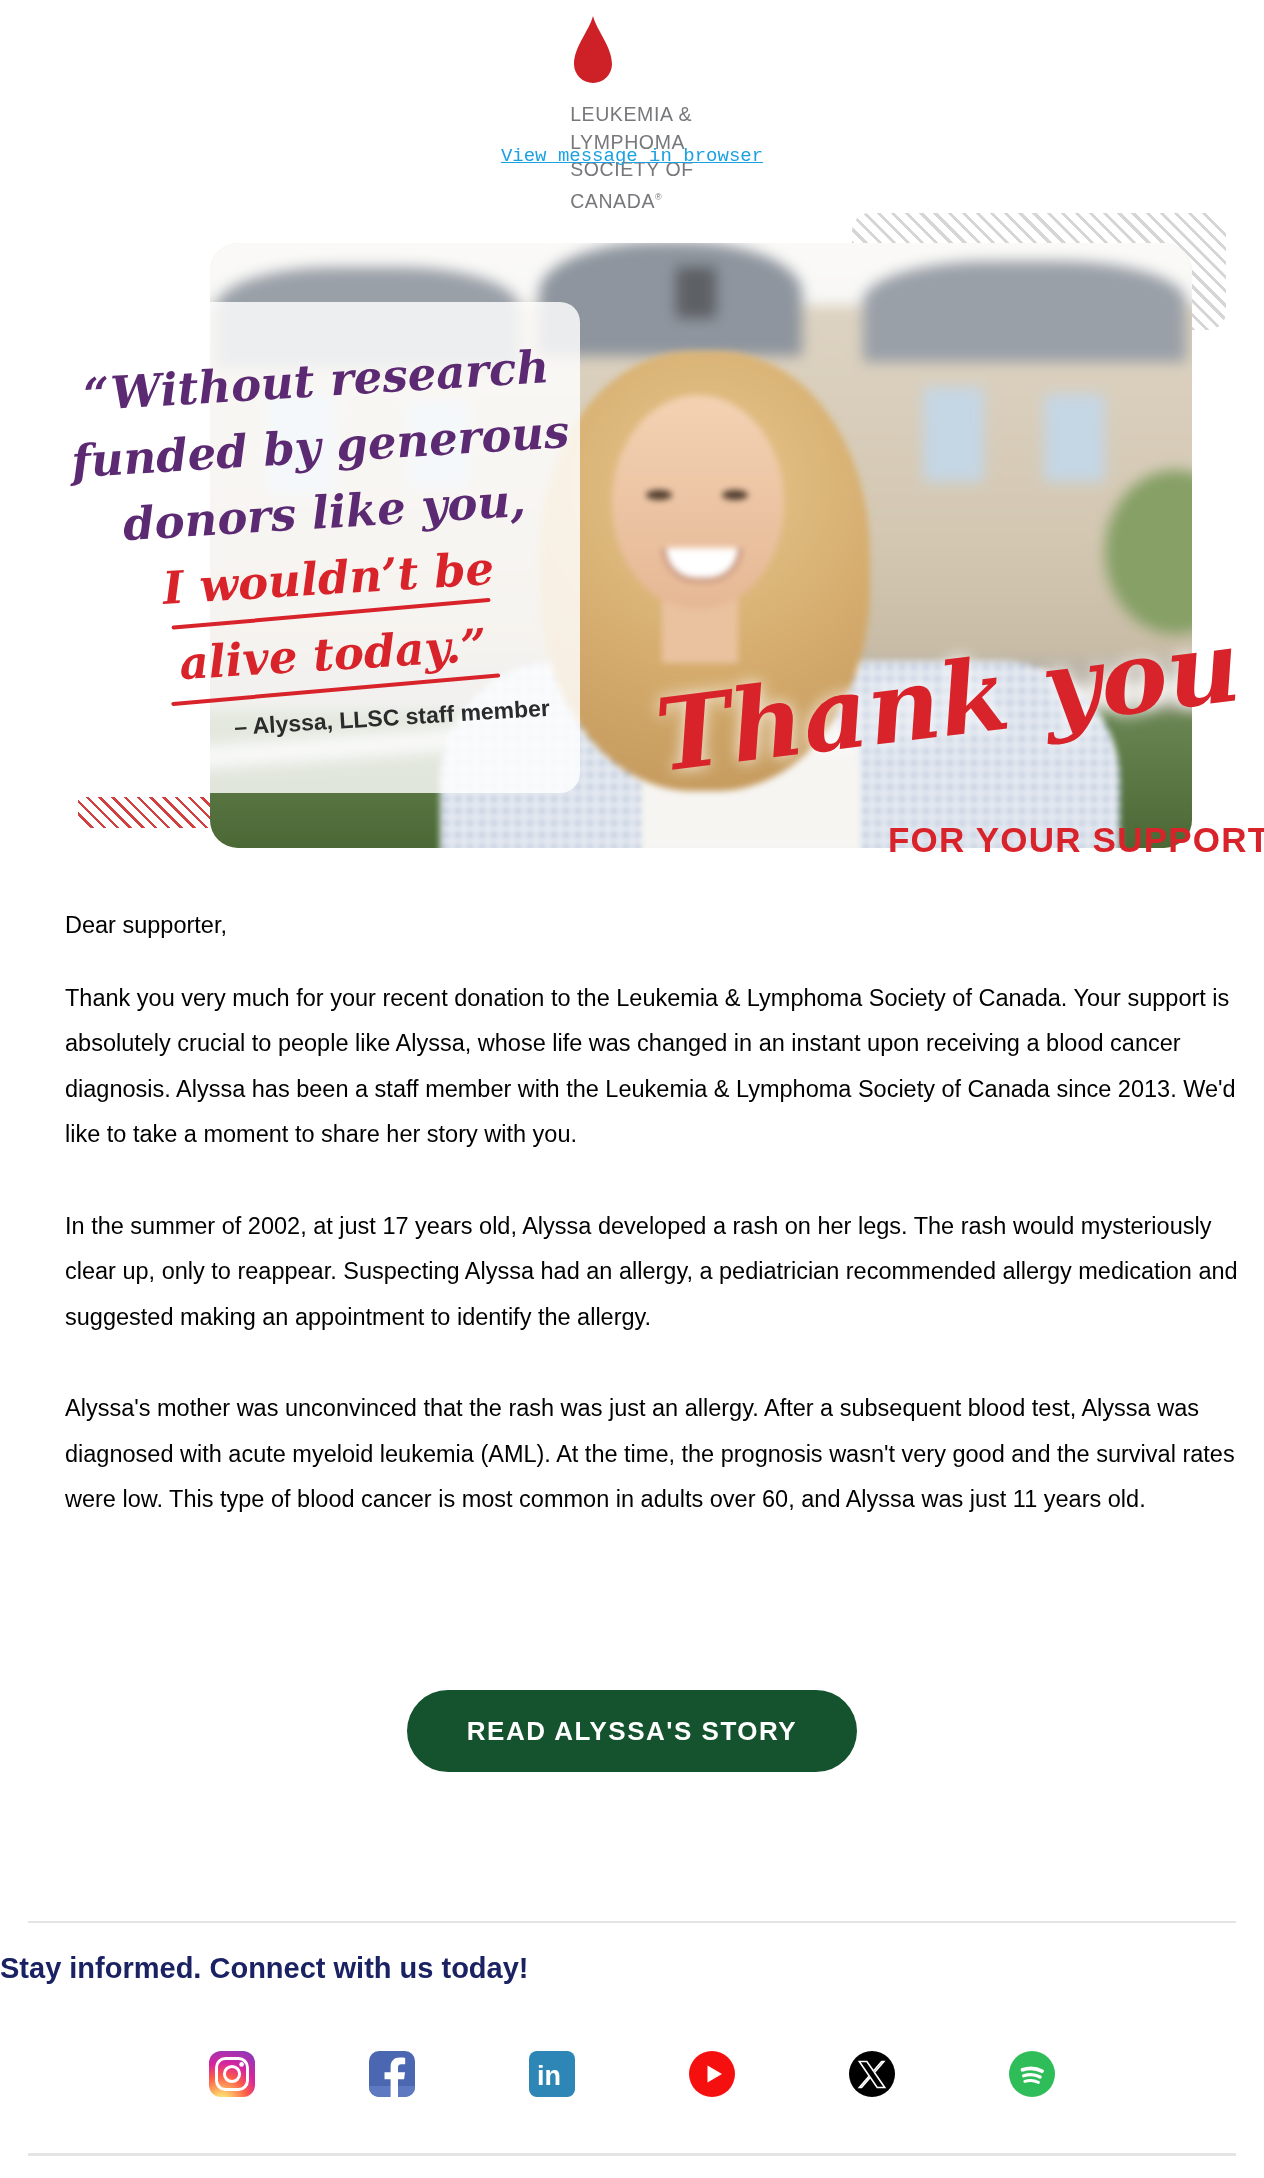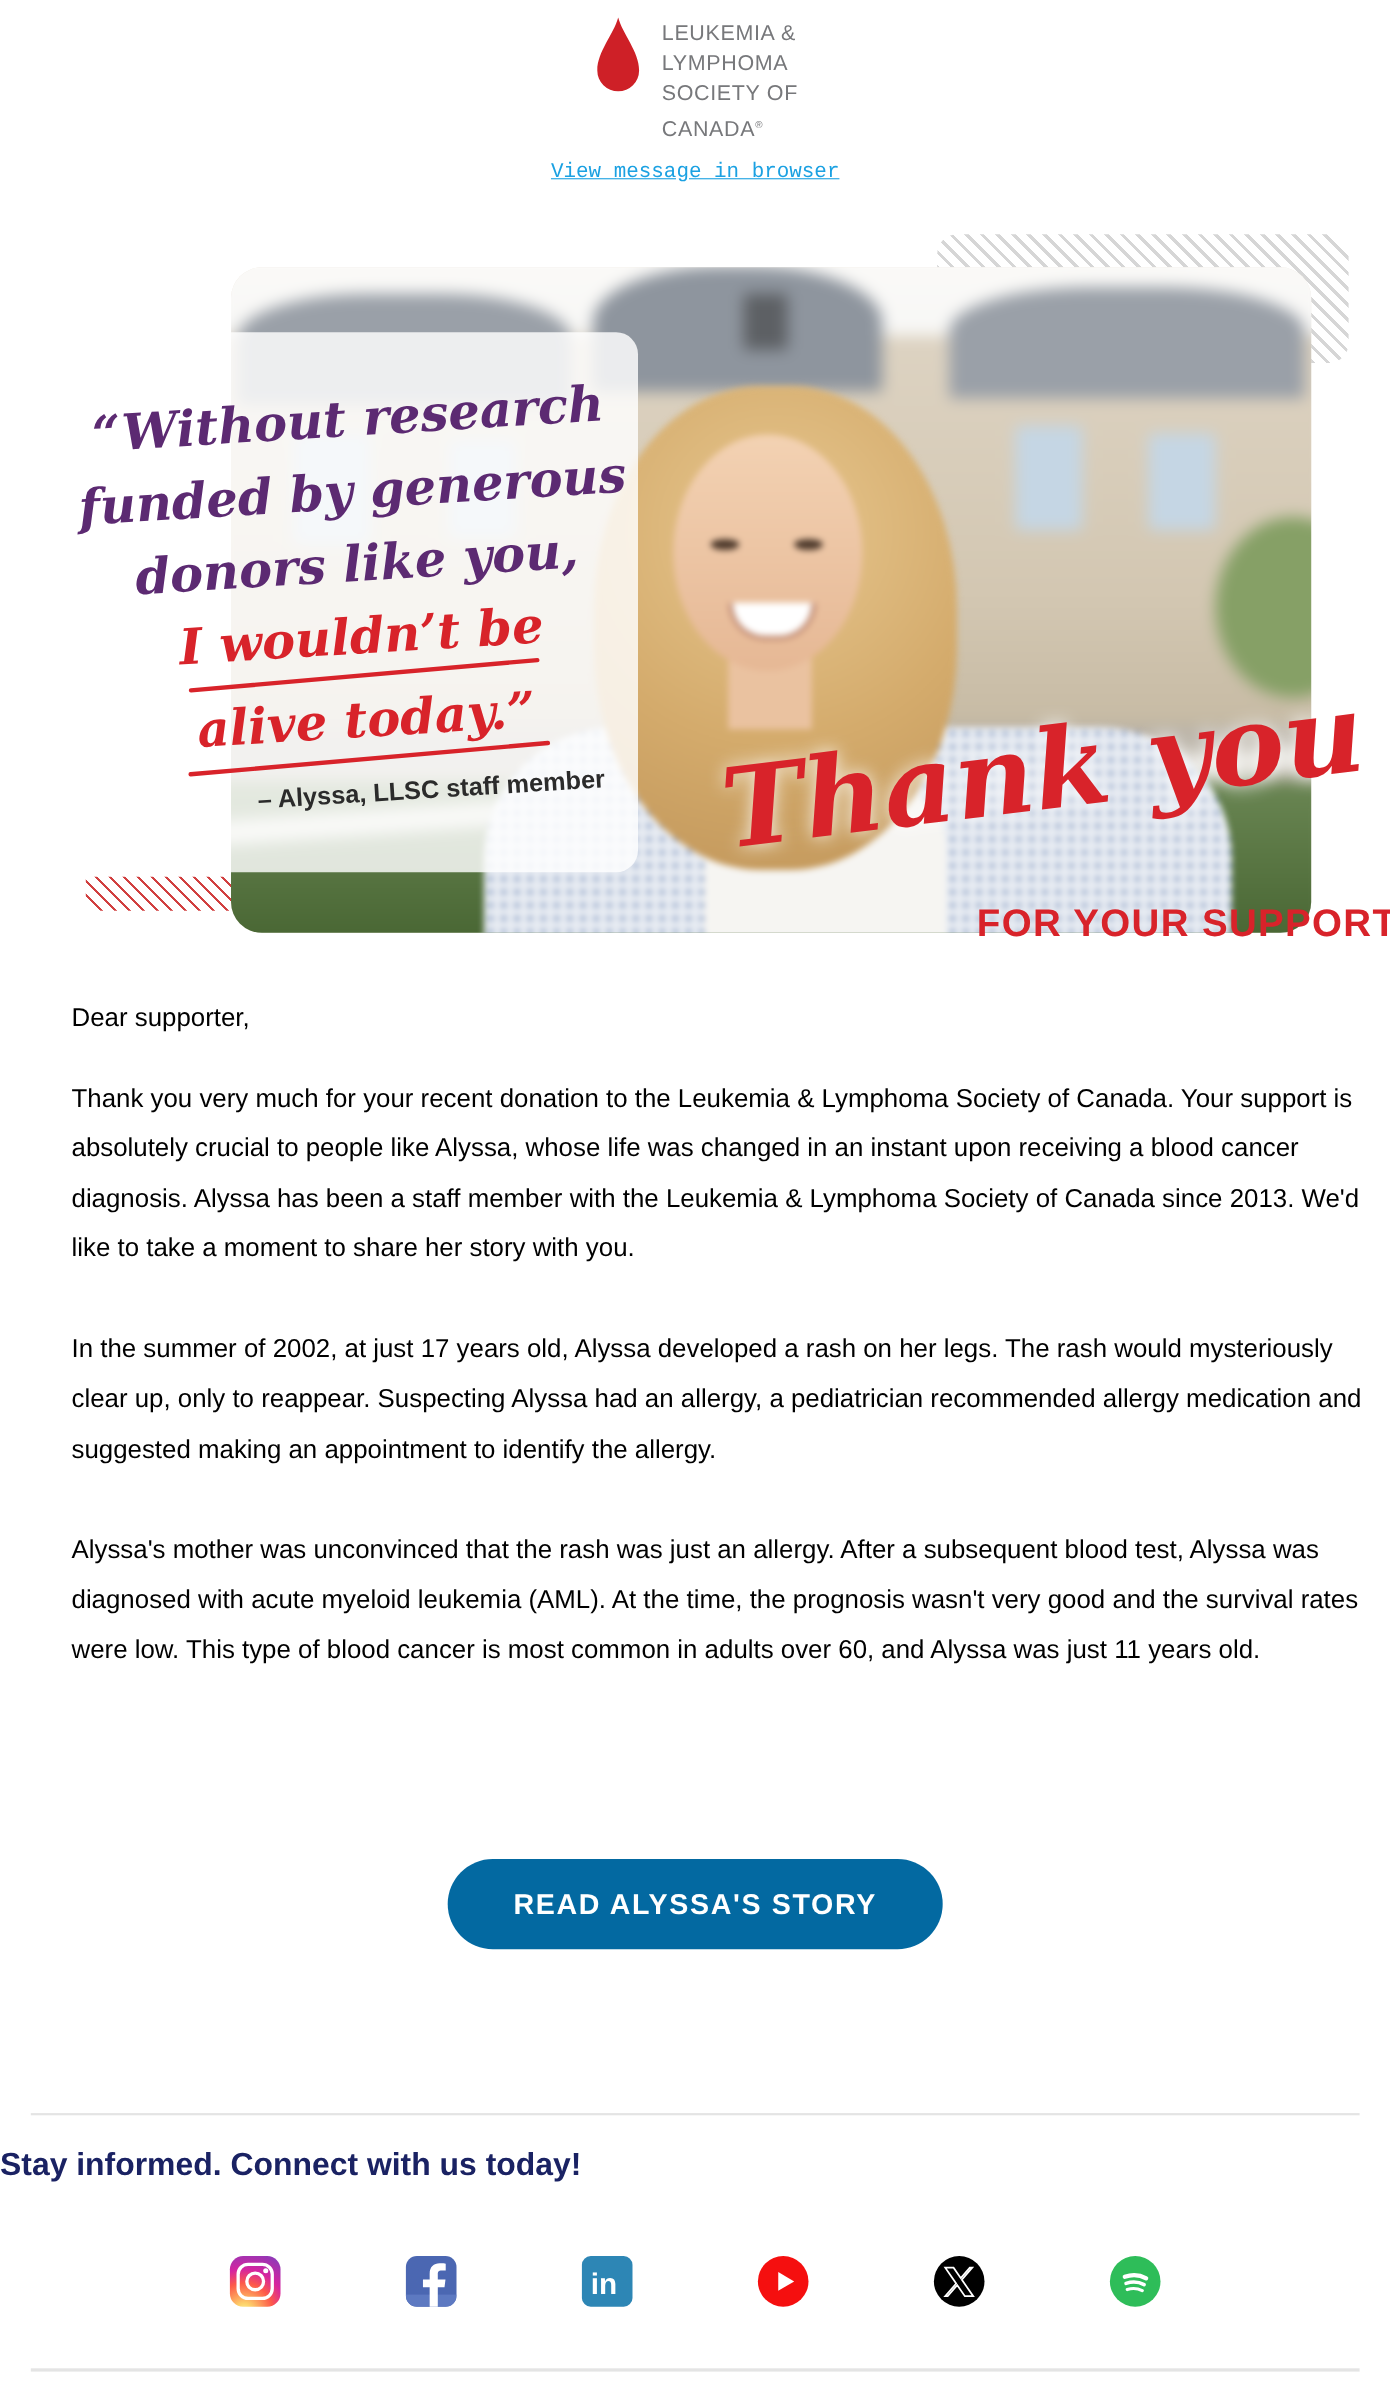--- a/index.html
+++ b/index.html
@@ -1,21 +1,21 @@
 <!DOCTYPE html>
 <html><head>
 <meta charset="utf-8">
 <style>
   html,body{margin:0;padding:0;background:#ffffff;}
   .email{position:relative;width:1264px;height:2178px;background:#ffffff;overflow:hidden;
          font-family:"Liberation Sans",sans-serif;color:#000;}
 
   
   .logo-row{position:absolute;top:14px;left:0;width:100%;display:flex;justify-content:center;}
-  .logo-group{display:flex;align-items:flex-start;gap:17px;}
+  .logo-group{display:flex;align-items:flex-start;flex-direction:column;}
   .logo-drop svg{display:block;}
   .logo-text{font-size:19.5px;line-height:27.5px;letter-spacing:0.6px;color:#77787b;padding-top:3px;}
   .logo-text sup{font-size:9px;vertical-align:8px;}
 
   .view-link-row{position:absolute;top:145px;left:0;width:100%;text-align:center;}
   .view-link{color:#1ba1e2;font-size:19px;text-decoration:underline;cursor:pointer;font-family:Liberation Mono, monospace;}
 
   
   .hero{position:absolute;top:200px;left:0;width:1264px;height:655px;}
   .stripes-gray{position:absolute;left:852px;top:13px;width:374px;height:117px;border-radius:18px;
@@ -69,21 +69,21 @@
   .for-support{position:absolute;left:888px;top:620px;width:300px;text-align:center;
         font-weight:bold;font-size:35px;letter-spacing:1.2px;color:#d8232a;white-space:nowrap;}
 
   
   .copy{position:absolute;top:903px;left:33px;width:1200px;font-size:23.5px;line-height:45.5px;margin-left:32px;}
   .copy .greeting{margin:0 0 27px 0;}
   .copy p{margin:0 0 46px 0;}
 
   
   .cta-row{position:absolute;top:1690px;left:0;width:100%;display:flex;justify-content:center;}
-  .cta-btn{width:450px;height:82px;border:none;border-radius:41px;background:#0369a1;color:#ffffff;
+  .cta-btn{width:450px;height:82px;border:none;border-radius:41px;background:#14532d;color:#ffffff;
         font-family:"Liberation Sans",sans-serif;font-weight:bold;font-size:26px;letter-spacing:1.5px;cursor:pointer;}
 
   
   .divider{position:absolute;left:28px;right:28px;background:#e4e4e4;}
   .divider-top{top:1921px;height:2px;}
   .divider-bottom{top:2153px;height:3px;}
   .footer-heading{position:absolute;top:1952px;left:0;width:100%;text-align:left;
         font-weight:bold;font-size:29px;color:#1a2263;}
   .icons-row{position:absolute;top:2050px;left:0;width:100%;display:flex;justify-content:center;gap:112px;}
   .social-link{display:block;width:48px;height:48px;cursor:pointer;}

